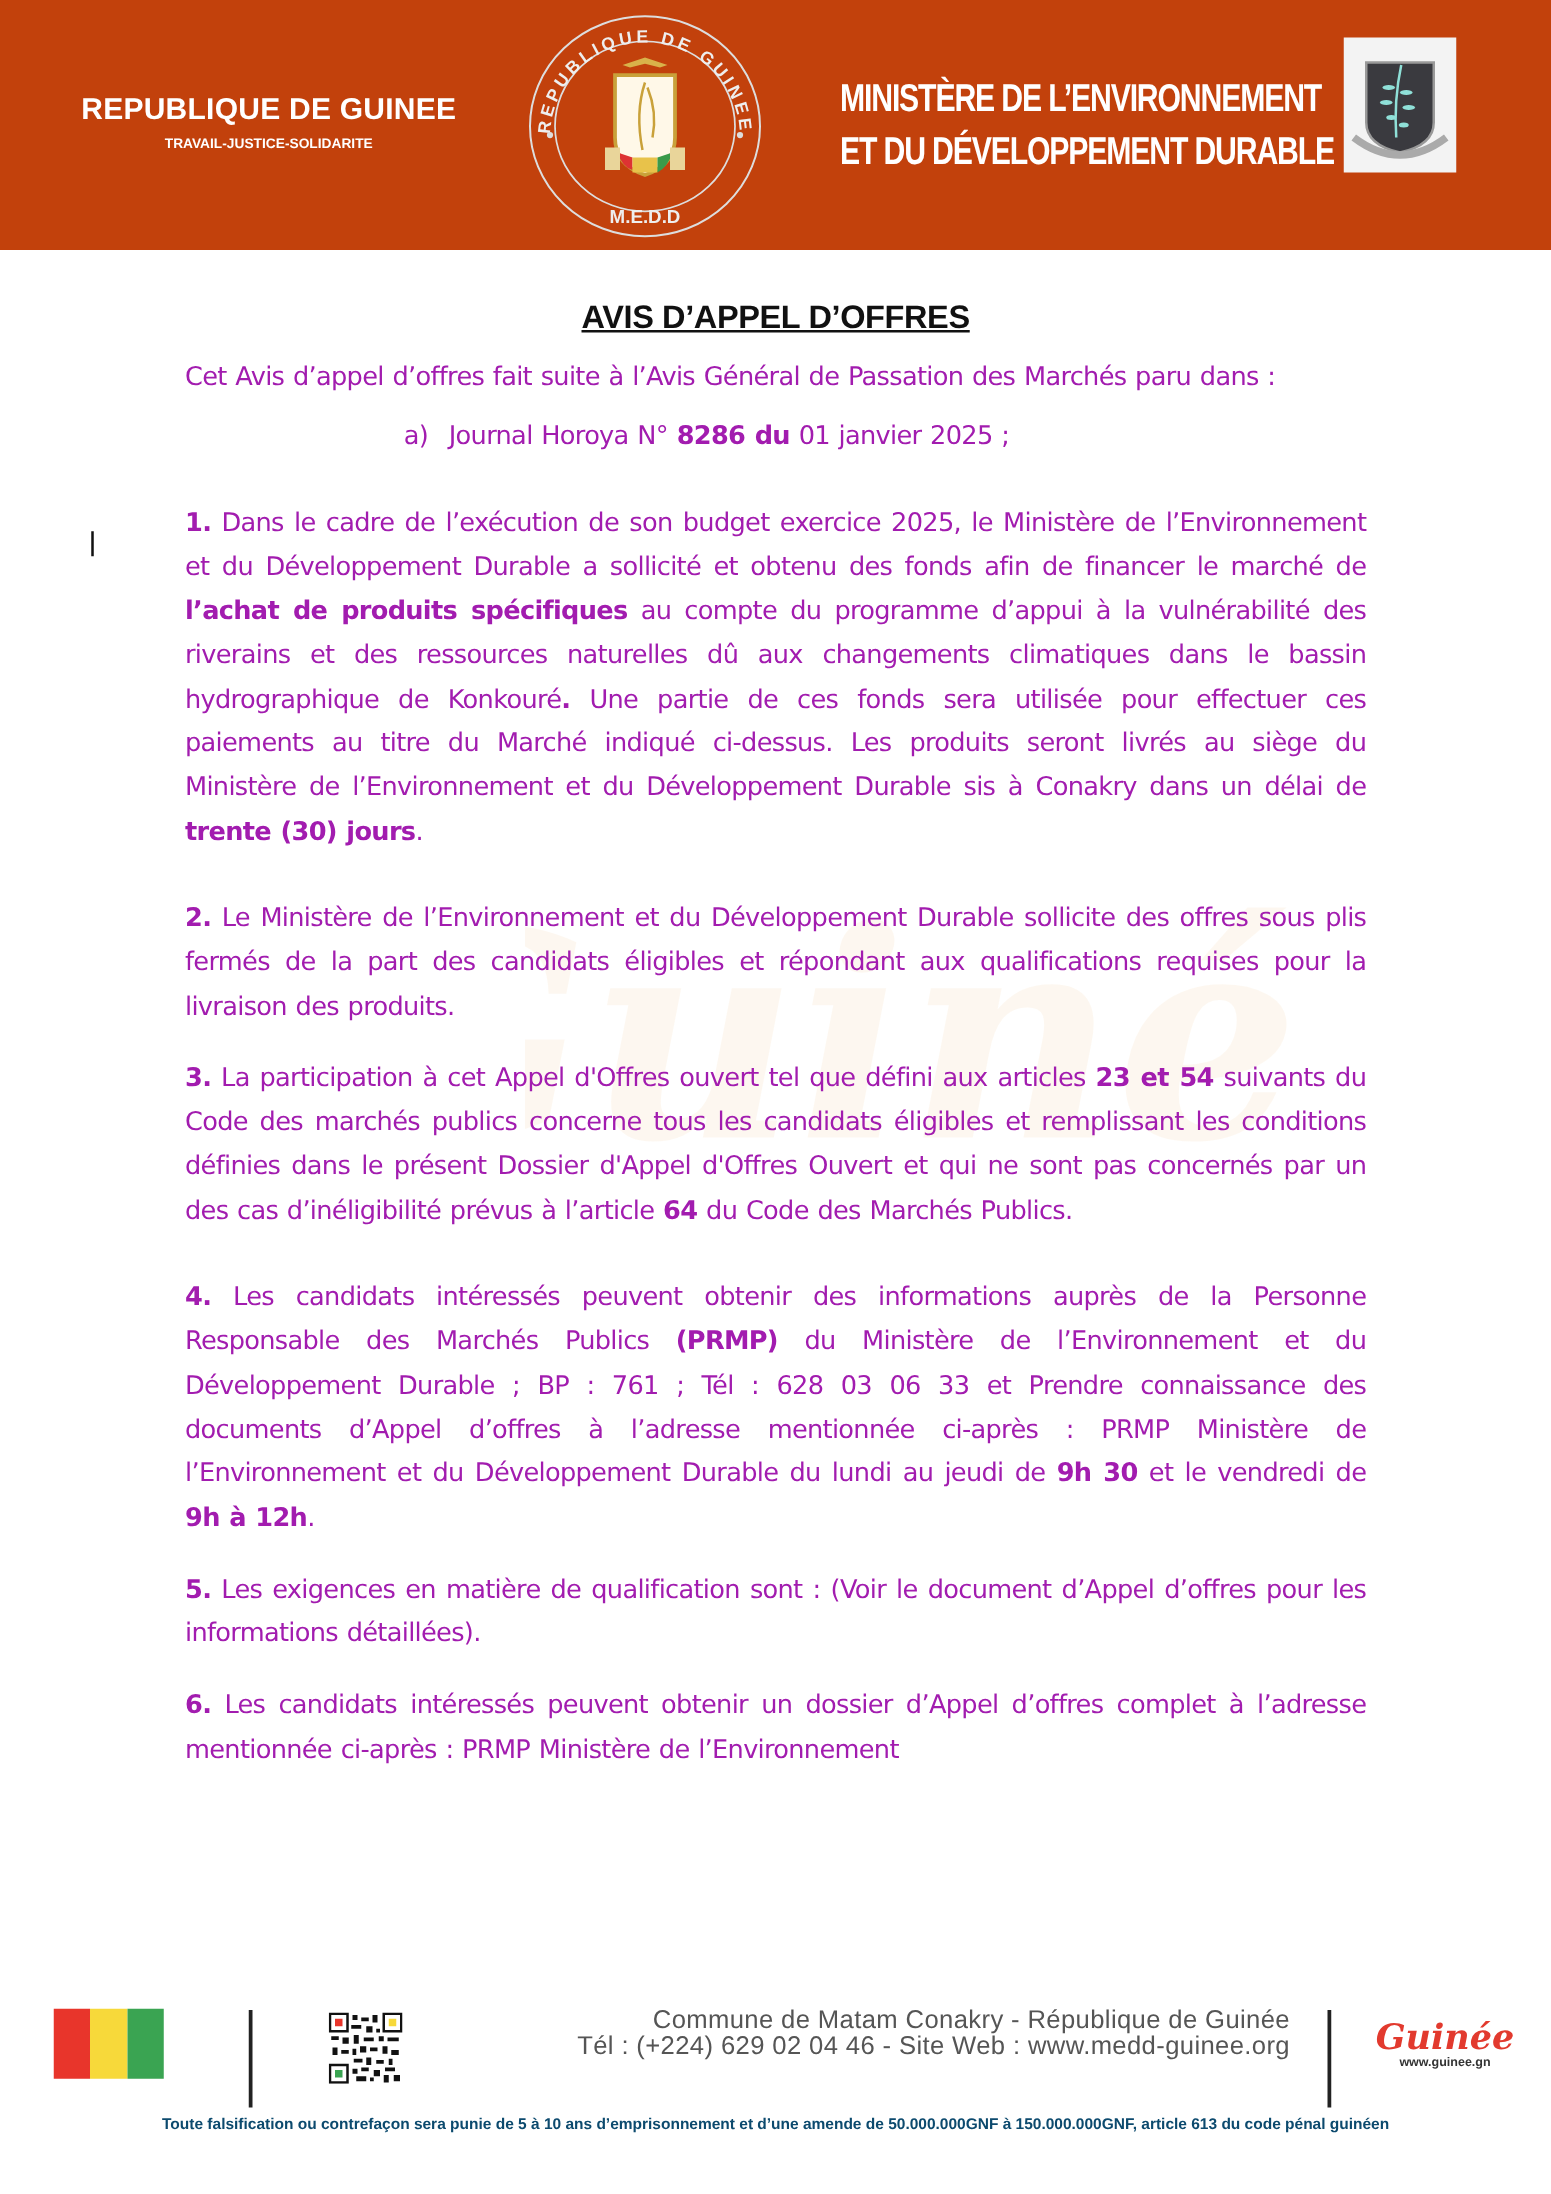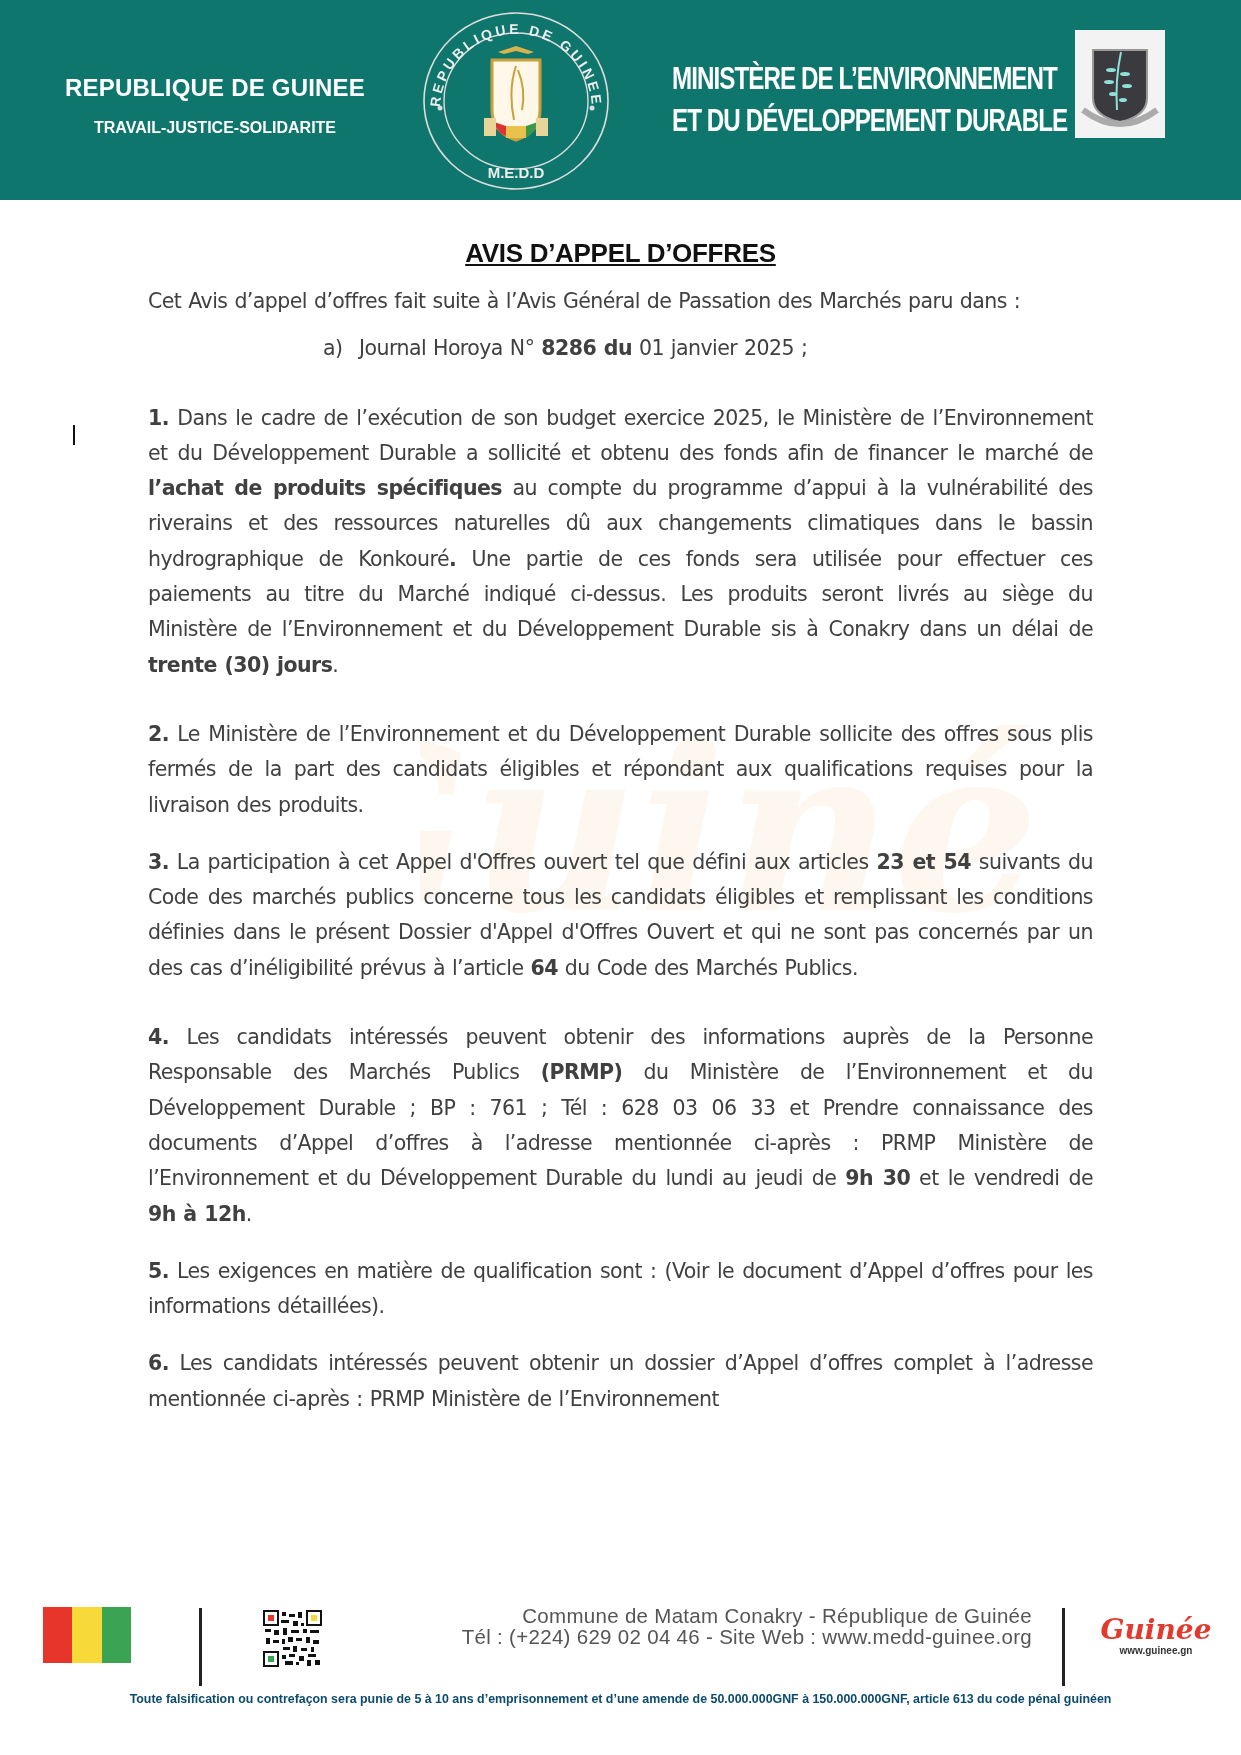--- a/index.html
+++ b/index.html
@@ -4,44 +4,44 @@
 <style>
   html, body { margin: 0; padding: 0; }
   body {
     width: 1241px; height: 1755px; position: relative; overflow: hidden;
     background: #ffffff; color: #111;
     font-family: "DejaVu Sans", sans-serif;
   }
   
   .header {
     position: absolute; left: 0; top: 0; width: 1241px; height: 200px;
-    background: #0f766e;
+    background: #c2410c;
   }
   .hdr-left { position: absolute; left: 60px; top: 74px; width: 310px; text-align: center; color: #fff; }
   .hdr-left .t1 { font-family: "Liberation Sans", sans-serif; font-weight: bold; font-size: 24px; letter-spacing: 0.2px; }
-  .hdr-left .t2 { font-family: "Liberation Sans", sans-serif; font-weight: bold; font-size: 16px; margin-top: 17px; }
+  .hdr-left .t2 { font-family: "Liberation Sans", sans-serif; font-weight: bold; font-size: 11px; margin-top: 7px; }
   .seal { position: absolute; left: 418px; top: 10px; width: 196px; height: 182px; }
   .hdr-right { position: absolute; left: 672px; top: 58px; color: #fff;
     font-family: "Liberation Sans", sans-serif; font-weight: bold; font-size: 31px; line-height: 42px;
     letter-spacing: -1.2px; transform: scaleX(0.78); transform-origin: left top; white-space: nowrap; }
   .coat-box { position: absolute; left: 1075px; top: 30px; width: 90px; height: 108px; background: #f3f3f3; }
 
   
   .watermark { position: absolute; left: 420px; top: 660px; width: 620px; height: 340px; opacity: 0.07; pointer-events: none; }
 
   
   .title {
     position: absolute; left: 0; width: 1241px; top: 238px; text-align: center;
     font-family: "Liberation Sans", sans-serif; font-weight: bold; font-size: 26px;
     text-decoration: underline; letter-spacing: -0.3px;
   }
   .content {
     position: absolute; left: 148px; width: 945px; top: 284px;
     font-family: "DejaVu Sans", sans-serif; font-size: 20.5px; line-height: 35.3px;
-    color: #404040; letter-spacing: -0.55px; word-spacing: 1px;
+    color: #a21caf; letter-spacing: -0.55px; word-spacing: 1px;
   }
   .content p { margin: 0; text-align: justify; }
   .content .intro { margin-bottom: 0; }
   .refs { margin: 0 0 0 163px; padding: 0; list-style: none; }
   .refs li { margin: 12px; }
   .refs .lbl { display: inline-block; width: 36px; }
   .para { margin-top: 22px !important; }
   .para.gap-lg { margin-top: 34px !important; }
   b { font-weight: bold; }
   .stray-mark { position: absolute; left: 73px; top: 425px; width: 2px; height: 20px; background: #111; }

